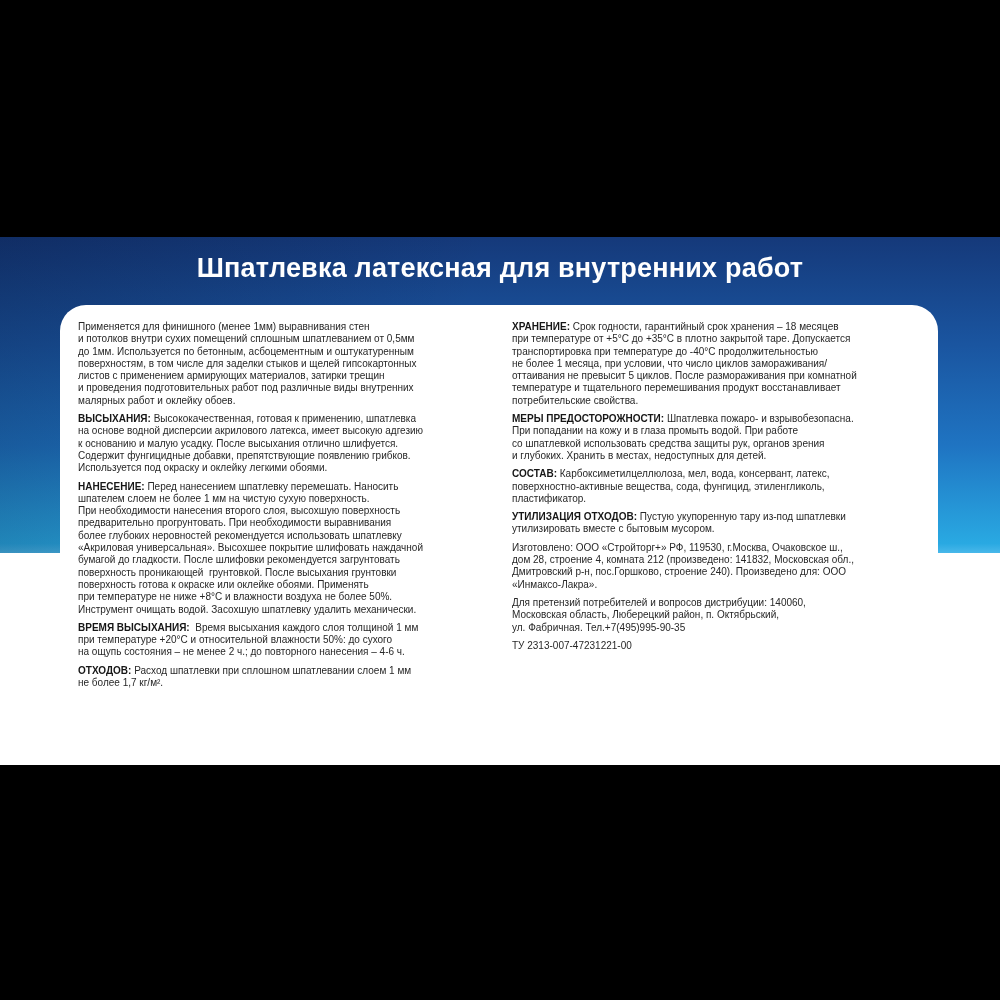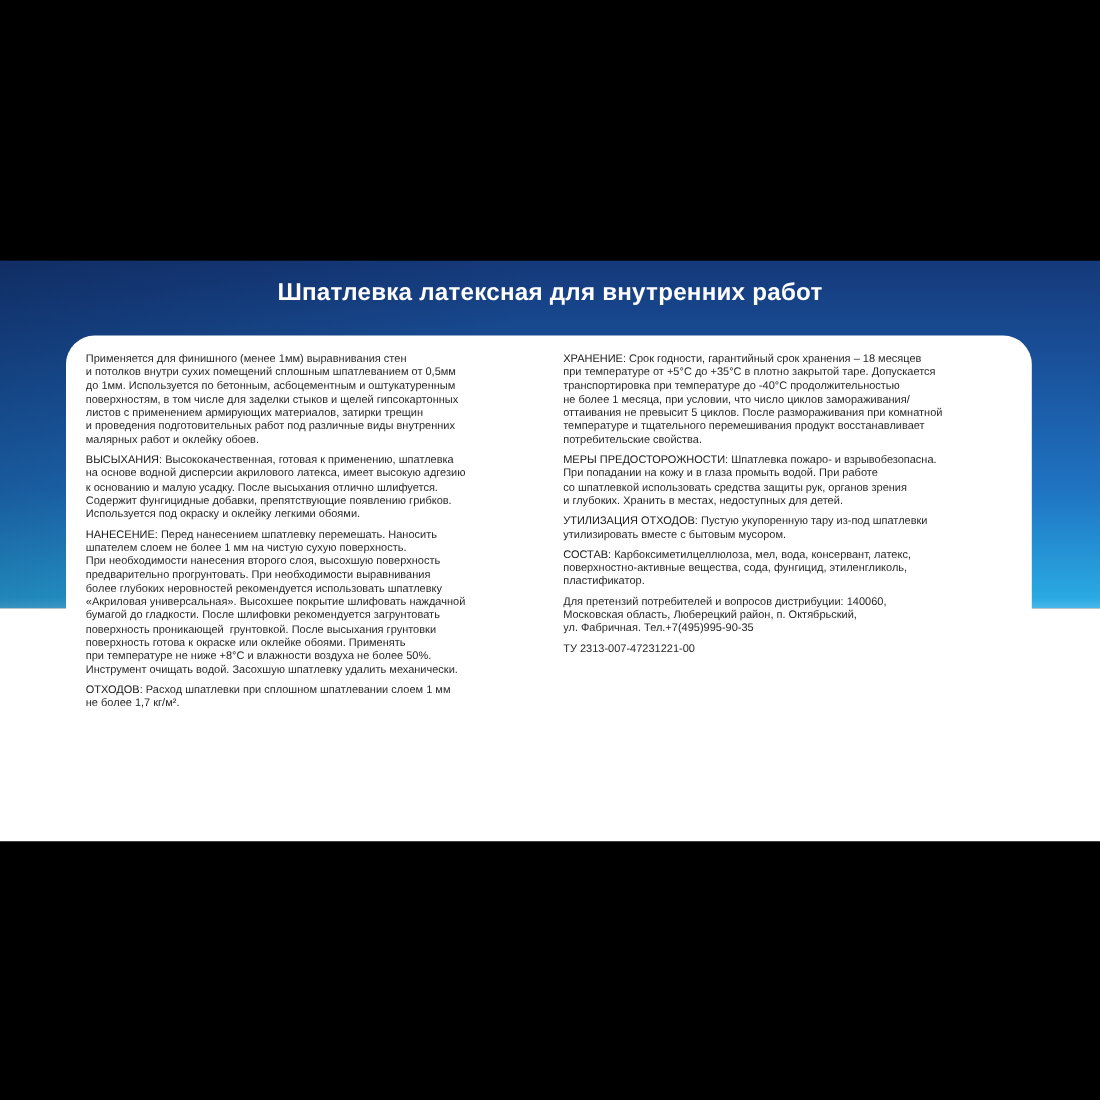--- a/index.html
+++ b/index.html
@@ -22,21 +22,21 @@
     background: #ffffff;
   }
   .band-black-bottom {
     position: absolute; left: 0; top: 765px; width: 1000px; height: 235px;
     background: #000;
   }
 
   .title {
     position: absolute; left: 0; top: 253px; width: 1000px;
     margin: 0; text-align: center;
-    color: #ffffff; font-size: 22px; font-weight: bold;
+    color: #ffffff; font-size: 27px; font-weight: bold;
     letter-spacing: 0.2px;
   }
 
   .card {
     position: absolute; left: 60px; top: 305px; width: 878px; height: 452px;
     background: #ffffff; border-radius: 26px;
     box-sizing: border-box;
     padding: 16px 14px 0 18px;
     display: flex; gap: 4px;
     overflow: hidden;
@@ -45,21 +45,21 @@
   .col.left  { width: 430px; flex: none; }
   .col.right { flex: 1; }
 
   .col p {
     margin: 0 0 6px 0;
     font-size: 10px;
     line-height: 12.3px;
     color: #272727;
     white-space: pre;
   }
-  .col p .lbl { font-weight: normal; color: #161616; }
+  .col p .lbl { font-weight: bold; color: #161616; }
   .gap-top { margin-top: 18px !important; }
 </style>
 </head>
 <body>
 
 <div class="stage">
   <div class="band-blue"></div>
   <div class="band-white"></div>
   <div class="band-black-bottom"></div>
 
@@ -83,39 +83,46 @@
 шпателем слоем не более 1 мм на чистую сухую поверхность.
 При необходимости нанесения второго слоя, высохшую поверхность
 предварительно прогрунтовать. При необходимости выравнивания
 более глубоких неровностей рекомендуется использовать шпатлевку
 «Акриловая универсальная». Высохшее покрытие шлифовать наждачной
 бумагой до гладкости. После шлифовки рекомендуется загрунтовать
 поверхность проникающей  грунтовкой. После высыхания грунтовки
 поверхность готова к окраске или оклейке обоями. Применять
 при температуре не ниже +8°С и влажности воздуха не более 50%.
 Инструмент очищать водой. Засохшую шпатлевку удалить механически.</span></p>
+      <p><span class="lbl">ВРЕМЯ ВЫСЫХАНИЯ:  </span><span>Время высыхания каждого слоя толщиной 1 мм
+при температуре +20°С и относительной влажности 50%: до сухого
+на ощупь состояния – не менее 2 ч.; до повторного нанесения – 4-6 ч.</span></p>
       <p><span class="lbl">ОТХОДОВ: </span><span>Расход шпатлевки при сплошном шпатлевании слоем 1 мм
 не более 1,7 кг/м².</span></p>
     </div>
     <div class="col right">
       <p><span class="lbl">ХРАНЕНИЕ: </span><span>Срок годности, гарантийный срок хранения – 18 месяцев
 при температуре от +5°С до +35°С в плотно закрытой таре. Допускается
 транспортировка при температуре до -40°С продолжительностью
 не более 1 месяца, при условии, что число циклов замораживания/
 оттаивания не превысит 5 циклов. После размораживания при комнатной
 температуре и тщательного перемешивания продукт восстанавливает
 потребительские свойства.</span></p>
       <p><span class="lbl">МЕРЫ ПРЕДОСТОРОЖНОСТИ: </span><span>Шпатлевка пожаро- и взрывобезопасна.
 При попадании на кожу и в глаза промыть водой. При работе
 со шпатлевкой использовать средства защиты рук, органов зрения
 и глубоких. Хранить в местах, недоступных для детей.</span></p>
-      <p><span class="lbl">УТИЛИЗАЦИЯ ОТХОДОВ: </span><span>Пустую укупоренную тару из-под шпатлевки
-утилизировать вместе с бытовым мусором.</span></p>
       <p><span class="lbl">СОСТАВ: </span><span>Карбоксиметилцеллюлоза, мел, вода, консервант, латекс,
 поверхностно-активные вещества, сода, фунгицид, этиленгликоль,
 пластификатор.</span></p>
+      <p><span class="lbl">УТИЛИЗАЦИЯ ОТХОДОВ: </span><span>Пустую укупоренную тару из-под шпатлевки
+утилизировать вместе с бытовым мусором.</span></p>
+      <p><span>Изготовлено: ООО «Стройторг+» РФ, 119530, г.Москва, Очаковское ш.,
+дом 28, строение 4, комната 212 (произведено: 141832, Московская обл.,
+Дмитровский р-н, пос.Горшково, строение 240). Произведено для: ООО
+«Инмаксо-Лакра».</span></p>
       <p><span>Для претензий потребителей и вопросов дистрибуции: 140060,
 Московская область, Люберецкий район, п. Октябрьский,
 ул. Фабричная. Тел.+7(495)995-90-35</span></p>
       <p><span>ТУ 2313-007-47231221-00</span></p>
     </div>
   </div>
 </div>
 
 </body></html>

